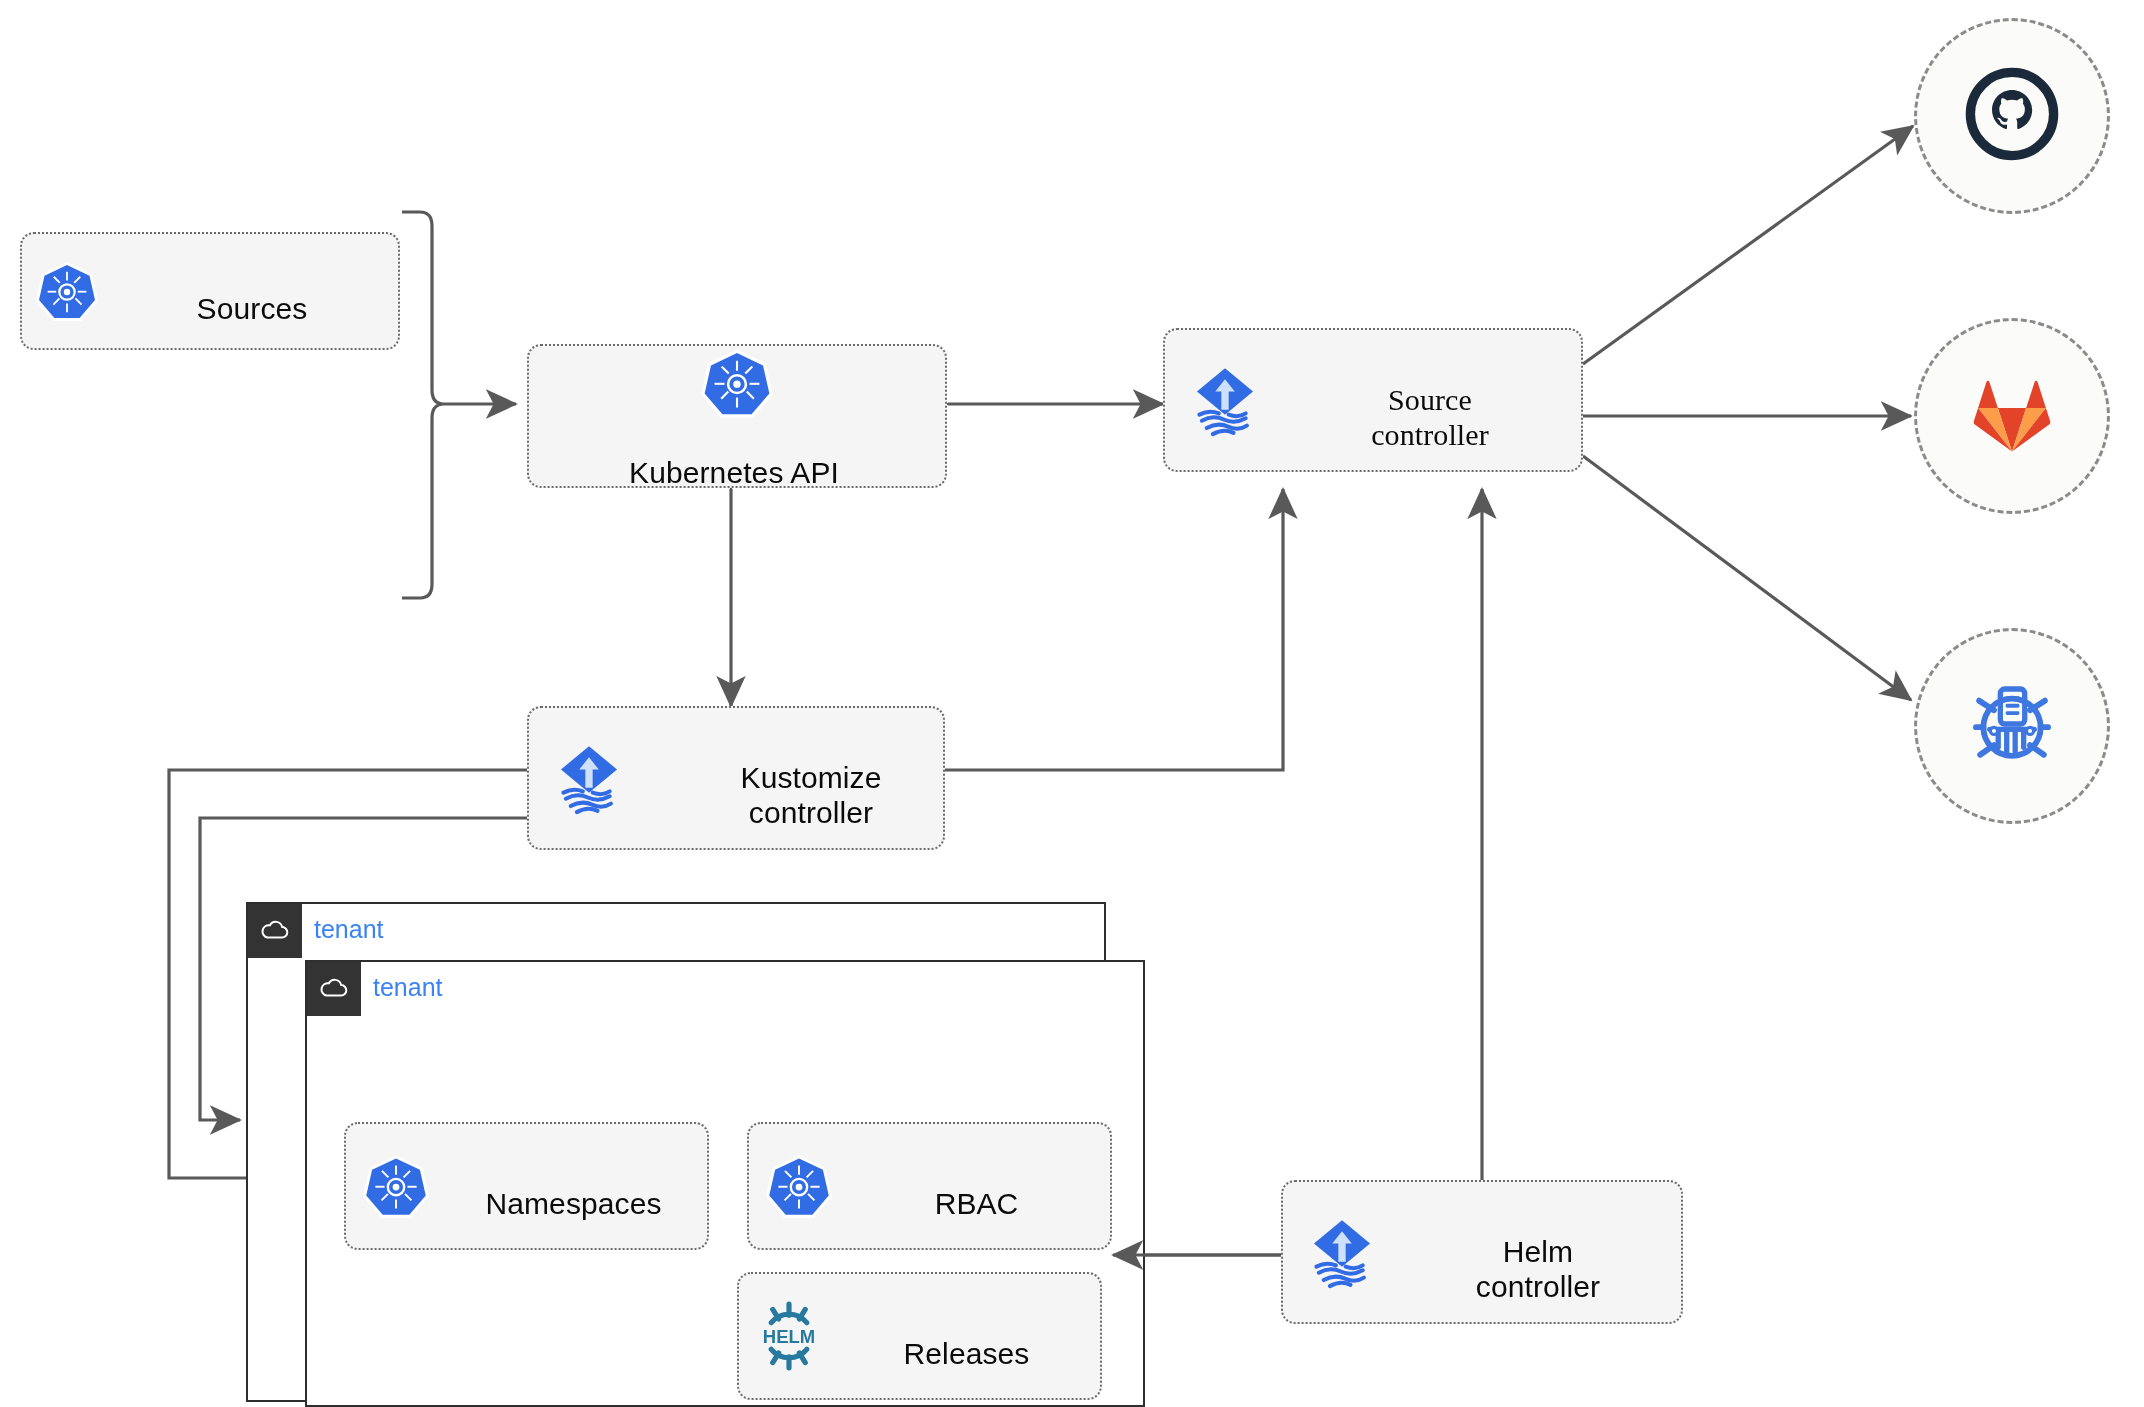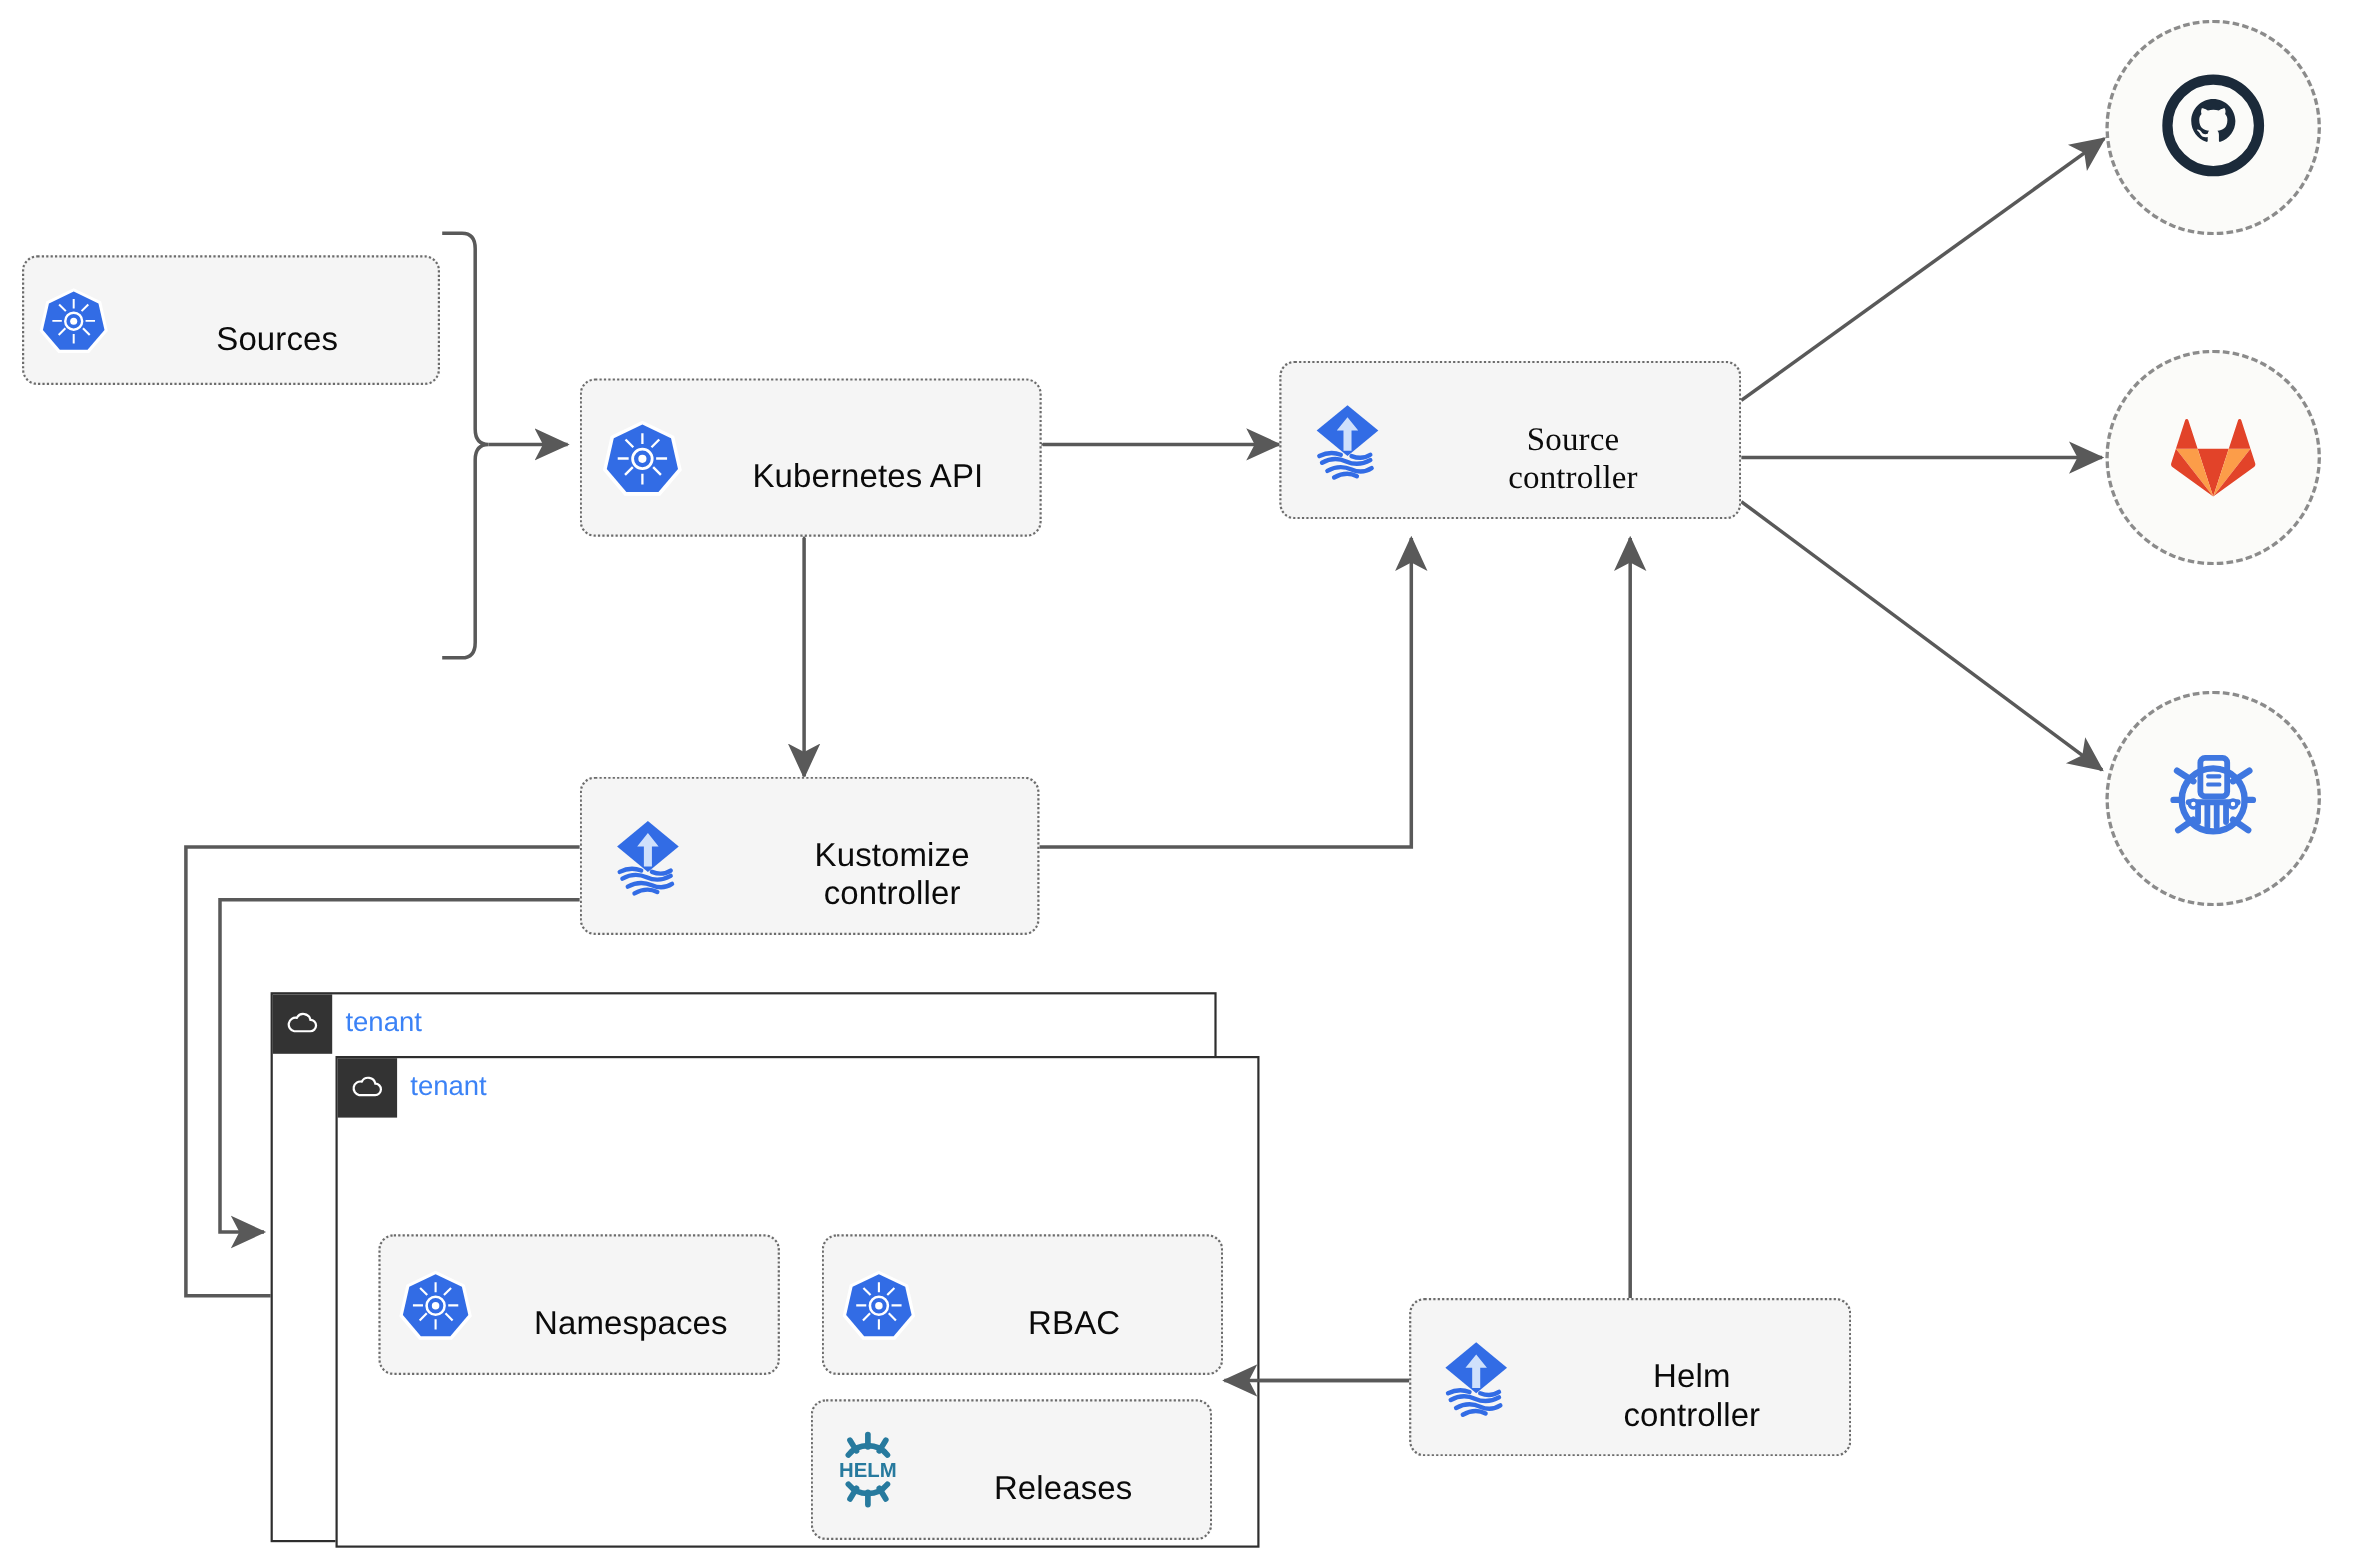--- a/index.html
+++ b/index.html
@@ -114,21 +114,21 @@
           <path d="M44.6 17.1l1.3 1.3-6.1 6.1-1.3-1.3z"></path>
           <path d="M23.8 38.8l1.3 1.3-6.1 6.1-1.3-1.3z"></path>
           <path d="M32 24.2a8.8 8.8 0 1 0 0 17.6 8.8 8.8 0 0 0 0-17.6zm0 2.2a6.6 6.6 0 1 1 0 13.2 6.6 6.6 0 0 1 0-13.2z"></path>
         </g>
       </svg>
     </span>
     <span class="lbl">Sources</span>
   </div>
 
 
-  <div class="node" style="left:527px; top:344px; width:420px; height:144px;">
+  <div class="node" style="left:527px; top:344px; width:420px; height:144px;flex-direction:column;">
     <span class="ico" style="width:110px;">
       <svg width="74" height="74" viewBox="0 0 64 64">
         <path d="M32 3 L57 15 L63 42 L46 62 L18 62 L1 42 L7 15 Z" fill="#fff"></path>
         <path d="M32 6 L54.5 16.8 L60 41 L44.6 59 L19.4 59 L4 41 L9.5 16.8 Z" fill="#326ce5"></path>
         <g fill="#fff">
           <circle cx="32" cy="33" r="3.2"></circle>
           <path d="M31.1 12.8h1.8v8.6h-1.8z"></path>
             <path d="M31.1 44.6h1.8v8.6h-1.8z"></path>
           <path d="M12.6 31.8h8.6v1.8h-8.6z"></path>
             <path d="M42.8 31.8h8.6v1.8h-8.6z"></path>

